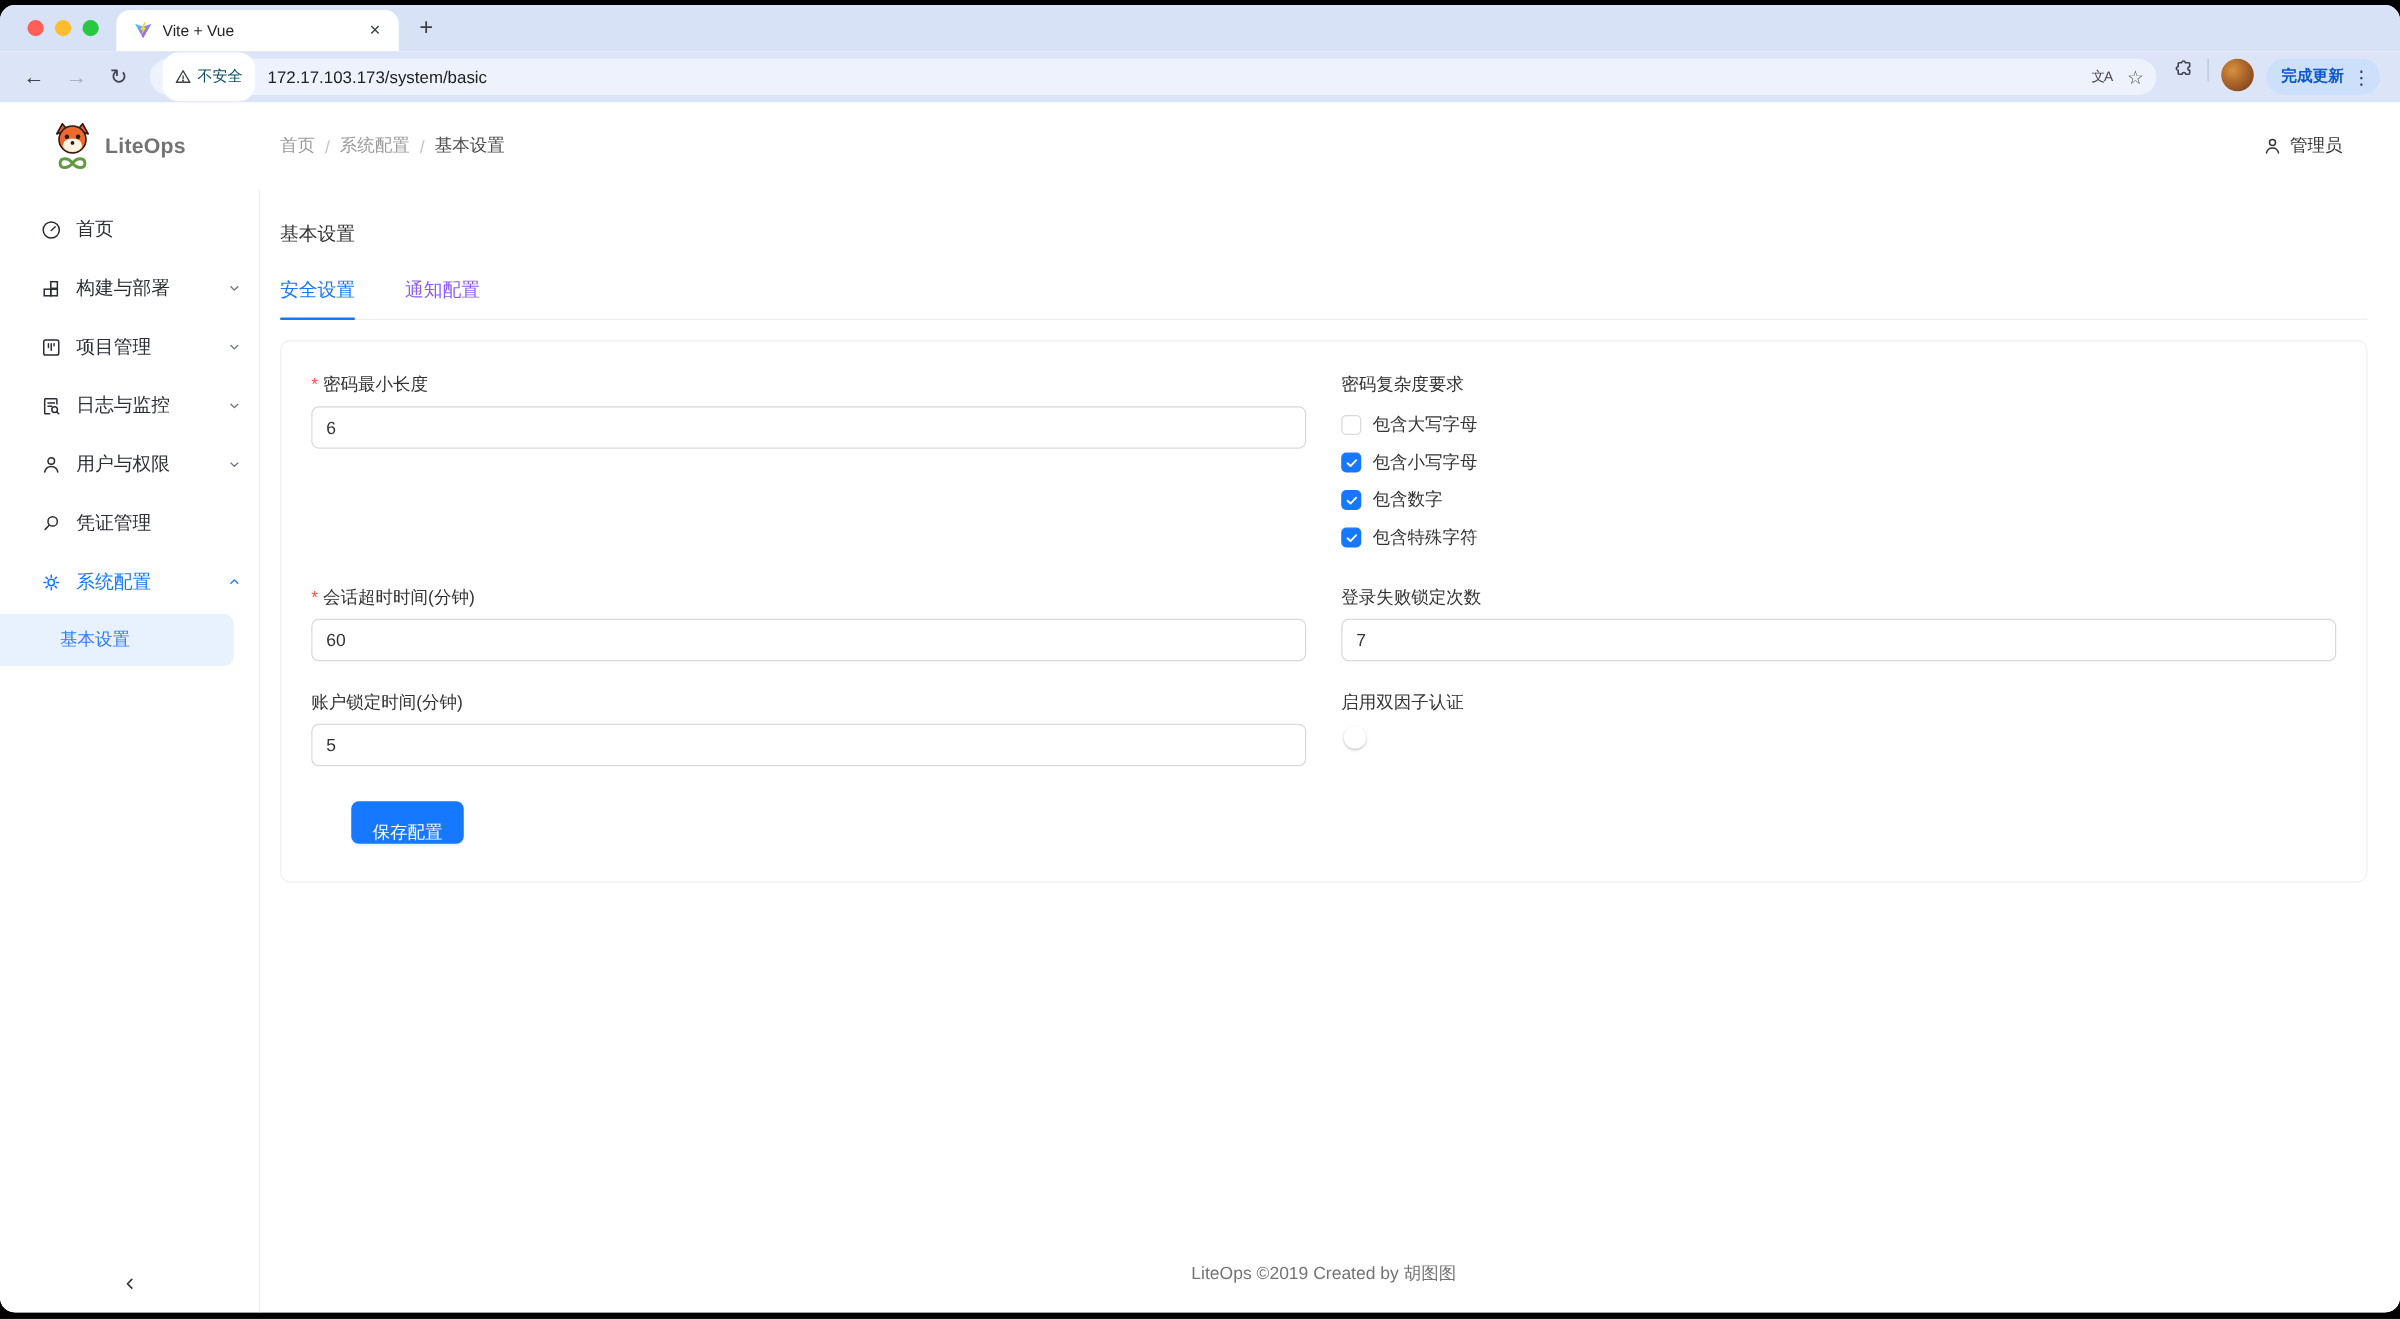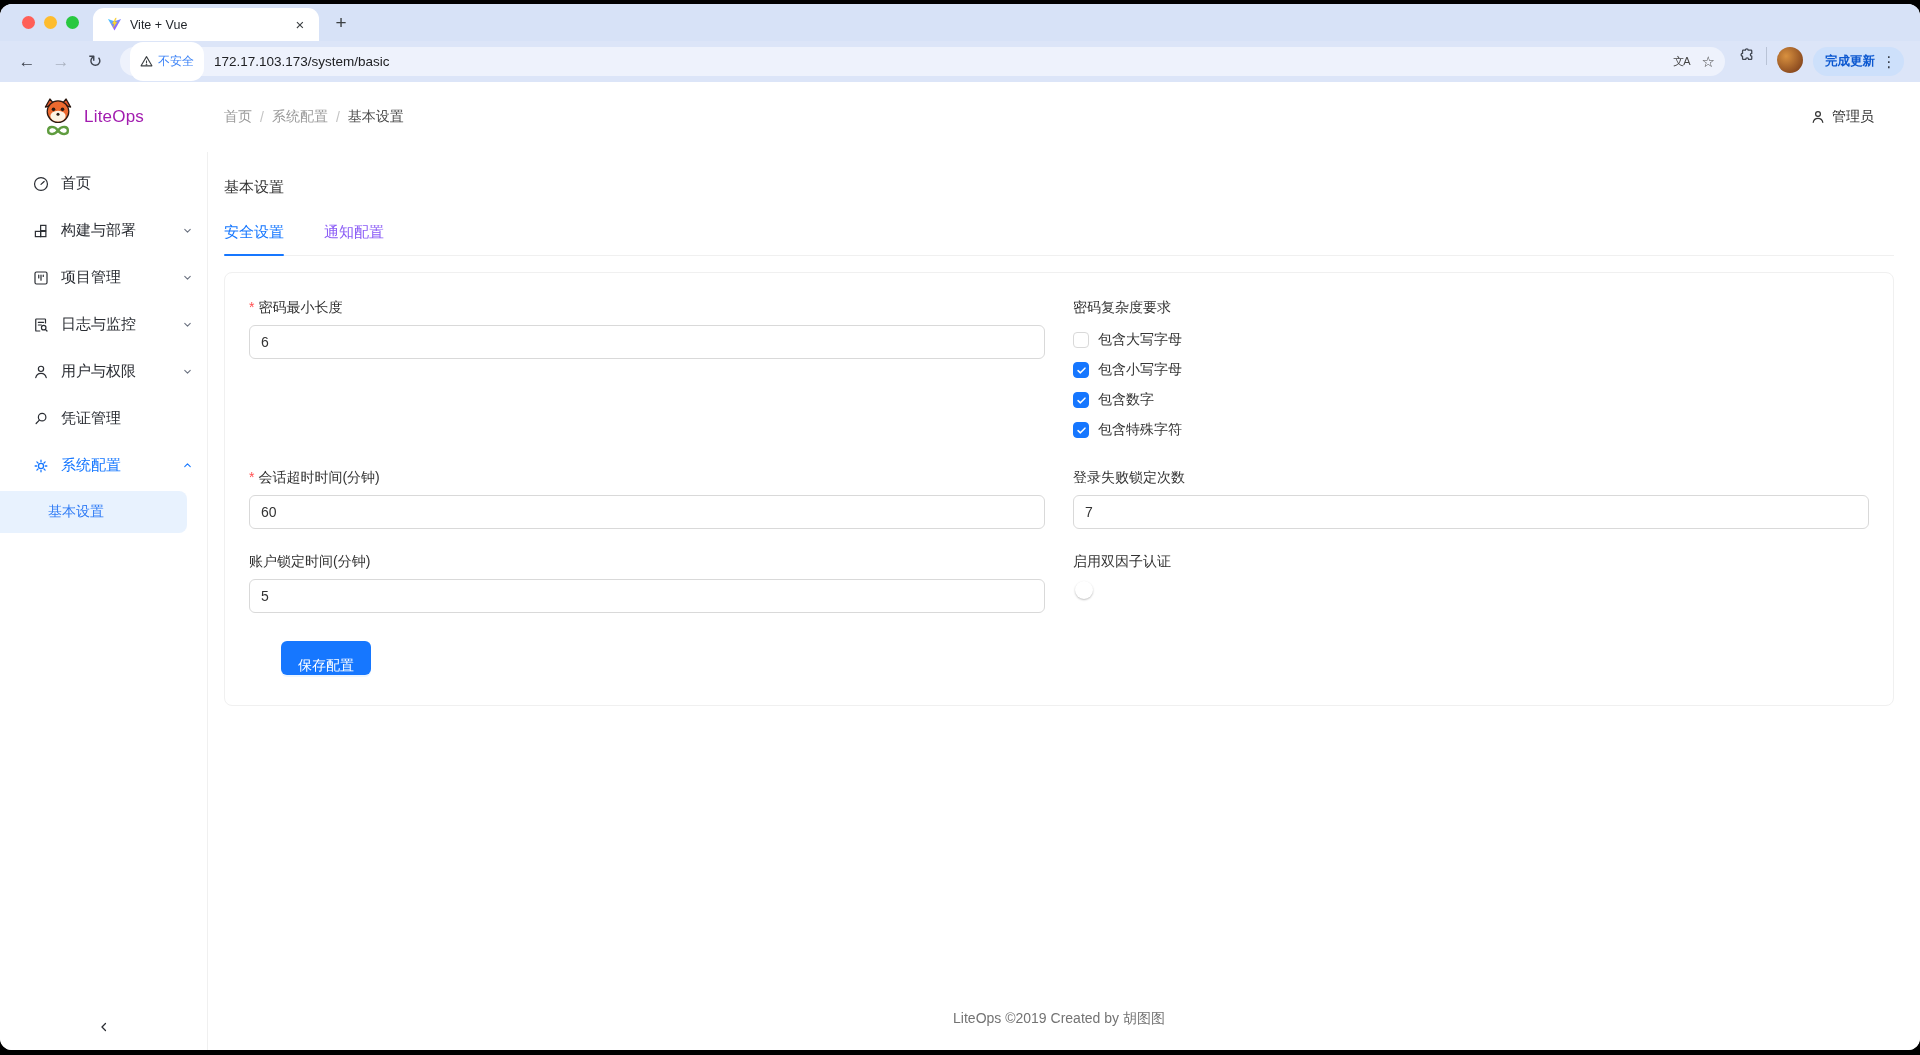--- a/index.html
+++ b/index.html
@@ -20,37 +20,37 @@
     border-radius:50%; cursor:pointer; }
   .newtab { font-size:19px; color:#3c4043; width:28px; height:28px; line-height:26px; text-align:center;
     margin:0 0 3px 8px; border-radius:50%; cursor:pointer; }
   .toolbar { height:41px; background:#dce5f8; display:flex; align-items:center; padding:0 10px; flex:none; }
   .navbtn { width:28px; height:28px; text-align:center; line-height:28px; font-size:17px; color:#3f4550;
     border-radius:50%; margin:0 3px; }
   .navbtn.disabled { color:#aab2c0; }
   .omnibox { flex:1; height:29px; background:#eef2fc; border-radius:15px; margin:0 8px;
     display:flex; align-items:center; padding:0 10px; min-width:0; }
   .sec-chip { background:#fff; border-radius:13px; height:39px; display:flex; align-items:center;
-    gap:5px; padding:0 10px; font-size:12px; color:#3b82f6; flex:none; }
+    gap:5px; padding:0 10px; font-size:12px; color:#0c4a6e; flex:none; }
   .url { font-size:13.5px; color:#202124; margin-left:10px; flex:1; white-space:nowrap; overflow:hidden; }
   .obx-icon { color:#444; font-size:15px; margin-left:12px; flex:none; display:flex; align-items:center; }
   .tb-right { display:flex; align-items:flex-start; gap:10px; padding:0 6px; }
   .sep { width:1px; height:18px; background:#b9c3d6; }
   .avatar { width:26px; height:26px; border-radius:50%;
     background:radial-gradient(circle at 35% 35%, #d9913f, #8a4a1f 75%); }
   .update-pill { background:#cde0fb; border-radius:15px; height:29px; display:flex; align-items:center;
     padding:0 6px 0 12px; gap:5px; }
   .update-txt { font-size:12.5px; font-weight:700; color:#0b57d0; }
   .kebab { color:#343a44; font-size:15px; width:18px; text-align:center; }
 
   
   .page { flex:1; background:#fff; display:flex; flex-direction:column; min-height:0; }
   .header-row { height:70px; display:flex; align-items:center; flex:none; }
   .logo-area { width:208px; display:flex; align-items:center; padding-left:40px; gap:8px; flex:none; }
-  .brand { font-size:17px; font-weight:400; color:#a21caf; letter-spacing:.2px; }
+  .brand { font-size:17px; font-weight:700; color:#737373; letter-spacing:.2px; }
   .breadcrumb { display:flex; align-items:center; gap:8px; font-size:14px; margin-left:16px; }
   .crumb { color:#9a9a9a; } .crumb.last { color:#4b4b4b; }
   .crumb-sep { color:#c4c4c4; }
   .hdr-spacer { flex:1; }
   .admin { display:flex; align-items:center; gap:6px; font-size:14px; color:#333; padding-right:46px;font-family:Liberation Mono, monospace; }
 
   .body-row { flex:1; display:flex; min-height:0; }
   .sidebar { width:208px; flex:none; border-right:1px solid #f0f0f0; display:flex; flex-direction:column;
     padding-top:8px; }
   .nav-item { height:47px; display:flex; align-items:center; padding:0 14px 0 32px; gap:11px;

